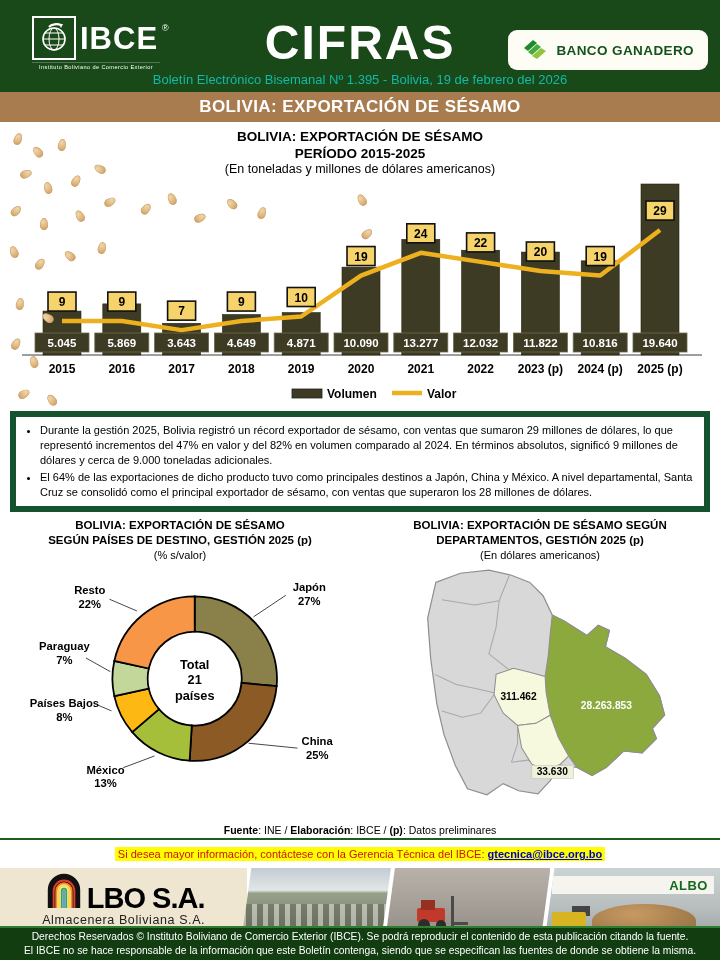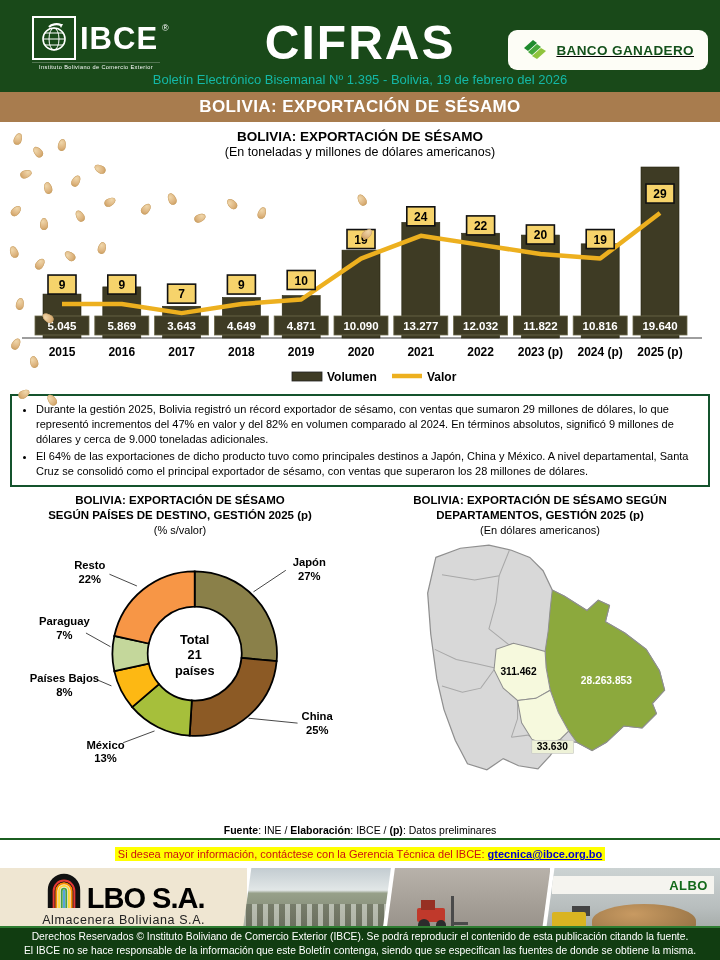--- a/index.html
+++ b/index.html
@@ -8,36 +8,36 @@
   
   .hdr{height:92px;background:#194919;position:relative;}
   .hdr-row{display:flex;align-items:flex-end;justify-content:space-between;height:66px;padding:4px 12px 0 32px;}
   .ibce-logo{width:180px;color:#fff;}
   .ibce-top{display:flex;align-items:center;gap:4px;}
   .globe-box{width:40px;height:40px;border:2px solid #fff;display:flex;align-items:center;justify-content:center;position:relative;}
   .ibce-acro{font-size:31px;font-weight:bold;letter-spacing:1px;line-height:1;}
   .ibce-reg{font-size:9px;vertical-align:top;position:relative;top:-10px;}
   .ibce-tag{font-size:5.6px;letter-spacing:.4px;margin-top:2px;white-space:nowrap;border-top:1px solid rgba(255,255,255,.25);padding-top:1px;width:128px;text-align:center;}
   .cifras{font-size:48px;font-weight:bold;color:#fff;letter-spacing:2px;flex:1;text-align:center;}
-  .bank-pill{background:#fdfdf6;border-radius:9px;height:40px;display:flex;align-items:center;gap:8px;padding:0 14px;text-decoration:underline;}
+  .bank-pill{background:#fdfdf6;border-radius:9px;height:40px;display:flex;align-items:center;gap:8px;padding:0 14px;}
   .bank-text{color:#14521c;font-weight:bold;font-size:13.5px;letter-spacing:.4px;white-space:nowrap;}
   .bulletin{color:#14b8a6;font-size:13px;text-align:center;margin-top:2px;}
   
   .banner{height:30px;background:#a87c4e;color:#fff;font-weight:bold;font-size:17px;
           display:flex;align-items:center;justify-content:center;letter-spacing:.4px;}
   
   .content{position:relative;height:716px;background:#fff;}
   #seeds{position:absolute;left:0;top:0;width:720px;height:716px;pointer-events:none;z-index:3;}
   .seed{position:absolute;width:8px;height:12px;border-radius:50% 50% 50% 50%/62% 62% 38% 38%;
         background:radial-gradient(circle at 35% 30%,#f0d7ab,#dcb27c 60%,#c1934f);box-shadow:0 0 0 .5px #c7a066 inset;}
   .mc-titles{padding-top:6px;text-align:center;position:relative;z-index:2;}
   .t-big{font-size:13.5px;font-weight:bold;line-height:17px;}
   .t-sub{font-size:12.5px;line-height:15px;}
   #main-chart{display:block;position:relative;z-index:2;}
-  .bullets-box{margin:6px 10px 0 10px;border:2px solid #14532d;padding:5px 8px 5px 2px;position:relative;z-index:2;}
+  .bullets-box{margin:6px 10px 0 10px;border:6px solid #14532d;padding:5px 8px 5px 2px;position:relative;z-index:2;}
   .bullets-box ul{margin:0;padding-left:22px;}
   .bullets-box li{font-size:11px;line-height:1.38;margin:1px 0;}
   .cols{display:flex;margin-top:6px;position:relative;z-index:2;}
   .col{width:360px;text-align:center;}
   .col-t{font-size:11.5px;font-weight:bold;line-height:15px;}
   .col-s{font-size:11px;line-height:14px;}
   .col svg{display:block;margin:0 auto;}
   .source{position:absolute;left:0;right:0;bottom:2px;text-align:center;font-size:10.5px;z-index:2;}
   
   .rule{height:2px;background:#1b5e20;}
@@ -141,20 +141,21 @@
         <div class="seed" style="left: 16px; top: 176px; transform: rotate(10deg);"></div>
         <div class="seed" style="left: 44px; top: 190px; transform: rotate(-55deg);"></div>
         <div class="seed" style="left: 12px; top: 216px; transform: rotate(30deg);"></div>
         <div class="seed" style="left: 30px; top: 234px; transform: rotate(-15deg);"></div>
         <div class="seed" style="left: 20px; top: 266px; transform: rotate(60deg);"></div>
         <div class="seed" style="left: 48px; top: 272px; transform: rotate(-35deg);"></div>
       </div>
 
     <div class="mc-titles">
       <div class="t-big">BOLIVIA: EXPORTACIÓN DE SÉSAMO</div>
+      <div class="t-big">PERÍODO 2015-2025</div>
       <div class="t-sub">(En toneladas y millones de dólares americanos)</div>
     </div>
 
     <svg id="main-chart" width="720" height="228" viewBox="0 0 720 228">
         <line x1="22" y1="178" x2="702" y2="178" stroke="#9e9e9e" stroke-width="2"></line>
         <rect x="43" y="134.07459266802445" width="38" height="43.925407331975556" fill="#3e3b24" stroke="#26240f" stroke-width="0.6"></rect>
         <rect x="102.8" y="126.90025458248473" width="38" height="51.09974541751527" fill="#3e3b24" stroke="#26240f" stroke-width="0.6"></rect>
         <rect x="162.6" y="146.2814154786151" width="38" height="31.718584521384926" fill="#3e3b24" stroke="#26240f" stroke-width="0.6"></rect>
         <rect x="222.39999999999998" y="137.52245417515275" width="38" height="40.47754582484725" fill="#3e3b24" stroke="#26240f" stroke-width="0.6"></rect>
         <rect x="282.2" y="135.58956211812628" width="38" height="42.410437881873726" fill="#3e3b24" stroke="#26240f" stroke-width="0.6"></rect>

